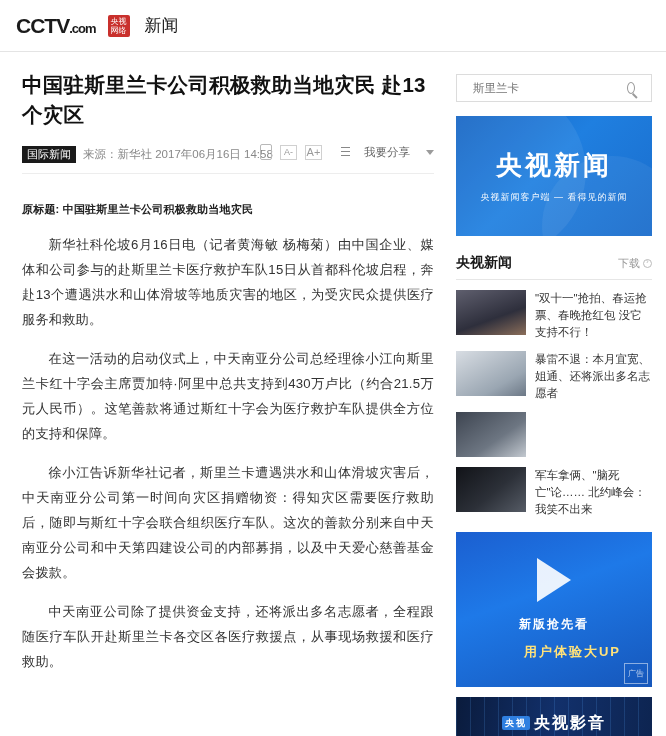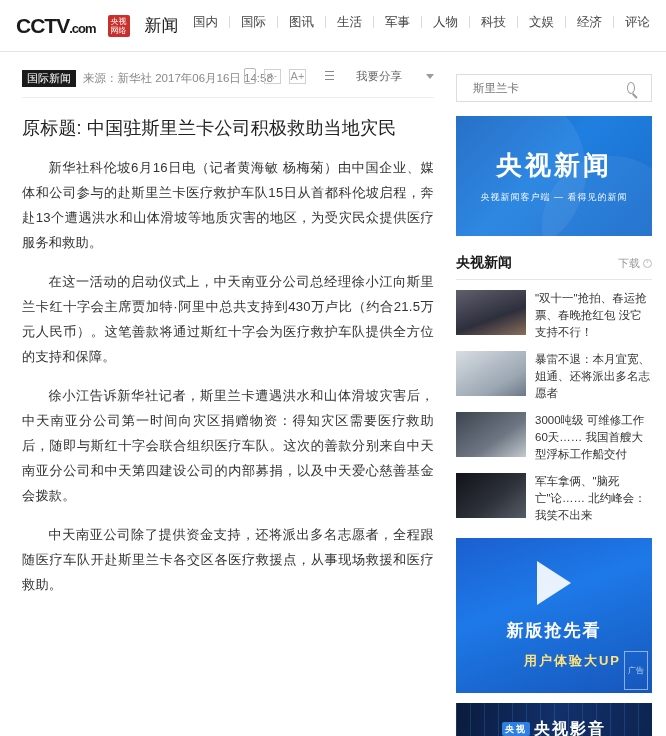--- a/index.html
+++ b/index.html
@@ -79,21 +79,21 @@
     color: #111;
     line-height: 30px;
     letter-spacing: .3px;
     margin-bottom: 16px;
   }
   .meta-row {
     display: flex;
     align-items: center;
     border-bottom: 1px solid #ededed;
     padding-bottom: 10px;
-    margin-bottom: 18px;
+    margin-bottom: 28px;
     font-size: 11.5px;
     color: #7a7a7a;
     position: relative;
   }
   .tag-cat {
     background: #1a1a1a;
     color: #fff;
     font-size: 11px;
     padding: 2px 5px;
     margin-right: 7px;
@@ -111,21 +111,21 @@
   }
   .ic-fontsm, .ic-fontlg {
     border: 1px solid #d0d0d0;
     color: #9a9a9a;
     font-size: 9px;
     width: 17px; height: 15px;
     display: flex; align-items: center; justify-content: center;
   }
   .ic-fontlg { font-size: 11px; }
   .share-block {
-    display: flex; align-items: center; gap: 20px;
+    display: flex; align-items: center; gap: 12px;
     margin-left: 10px; color: #666; font-size: 11.5px;
   }
   .ic-share {
     width: 12px; height: 12px;
     position: relative;
   }
   .ic-share:before {
     content: "";
     position: absolute; left: 1px; top: 5px;
     width: 9px; height: 1px; background: #888;
@@ -133,23 +133,23 @@
   }
   .caret-down {
     width: 0; height: 0;
     border-left: 4px solid transparent;
     border-right: 4px solid transparent;
     border-top: 5px solid #9b9b9b;
     margin-left: 4px;
   }
 
   .orig-title {
-    font-size: 18px;
+    font-size: 11px;
     color: #222;
-    font-weight: normal;
+    font-weight: bold;
     margin-bottom: 15px;
     letter-spacing: .2px;
   }
   .para {
     font-size: 13.2px;
     line-height: 25px;
     color: #333;
     text-indent: 2em;
     margin-bottom: 14px;
     letter-spacing: .2px;
@@ -285,27 +285,27 @@
     align-items: center;
     justify-content: center;
   }
   .play-tri {
     width: 0; height: 0;
     border-top: 22px solid transparent;
     border-bottom: 22px solid transparent;
     border-left: 34px solid rgba(255,255,255,.9);
     margin-bottom: 14px;
   }
-  .ad-l1 { font-size: 17px; font-weight: bold; letter-spacing: 2px; margin-bottom: 10px; }
+  .ad-l1 { font-size: 12px; font-weight: bold; letter-spacing: 2px; margin-bottom: 10px; }
   .ad-l2 { font-size: 13px; font-weight: bold; letter-spacing: 2px; color: #ffe27a; margin-left: 37px;}
   .ad-tag {
     position: absolute; right: 4px; bottom: 3px;
     font-size: 8px; color: rgba(255,255,255,.7);
     border: 1px solid rgba(255,255,255,.5);
-    padding: 13px 3px;
+    padding: 4px 3px;
   }
   .ad-banner2 {
     margin-top: 10px;
     height: 52px;
     background: linear-gradient(100deg,#0a1b3c,#12306b 50%,#0d2450);
     display: flex; align-items: center; justify-content: center;
     color: #fff; font-size: 16px; font-weight: bold; letter-spacing: 2px;
     position: relative; overflow: hidden;
   }
   .ad-banner2:before{
@@ -327,37 +327,26 @@
 
   <div class="site-header">
     <div class="logo-wrap">
       <span class="logo-cctv"><span>CCTV</span><span class="dotcom">.com</span></span>
       <span class="logo-badge">
         <span>央视</span>
           <span>网络</span>
       </span>
       <span class="logo-news">新闻</span>
     </div>
-    <div class="top-nav">
-      <a href="#">国内</a>
-      <a href="#">国际</a>
-      <a href="#">图讯</a>
-      <a href="#">生活</a>
-      <a href="#">军事</a>
-      <a href="#">人物</a>
-      <a href="#">科技</a>
-      <a href="#">文娱</a>
-      <a href="#">经济</a>
-      <a href="#">评论</a>
-    </div>
   </div>
 
   <div class="content">
 
     <div class="main-col">
+      <h1 class="article-title">中国驻斯里兰卡公司积极救助当地灾民 赴13个灾区</h1>
 
       <div class="meta-row">
         <span class="tag-cat">国际新闻</span>
         <span class="meta-source">来源：新华社 2017年06月16日 14:58</span>
         <span class="meta-icons">
           <span class="ic-phone"></span>
           <span class="ic-fontsm">A-</span>
           <span class="ic-fontlg">A+</span>
           <span class="share-block">
             <span class="ic-share"></span>
@@ -399,21 +388,20 @@
       <div class="news-item">
         <div class="news-thumb nt1"></div>
         <div class="news-title">"双十一"抢拍、春运抢票、春晚抢红包 没它支持不行！</div>
       </div>
       <div class="news-item">
         <div class="news-thumb nt2"></div>
         <div class="news-title">暴雷不退：本月宜宽、姐通、还将派出多名志愿者</div>
       </div>
       <div class="news-item">
         <div class="news-thumb nt3"></div>
-        <div class="news-title">3000吨级 可维修工作60天…… 我国首艘大型浮标工作船交付</div>
       </div>
       <div class="news-item">
         <div class="news-thumb nt4"></div>
         <div class="news-title">军车拿俩、"脑死亡"论…… 北约峰会：我笑不出来</div>
       </div>
 
       <div class="ad-banner">
         <div class="play-tri"></div>
         <div class="ad-l1">新版抢先看</div>
         <div class="ad-l2">用户体验大UP</div>

